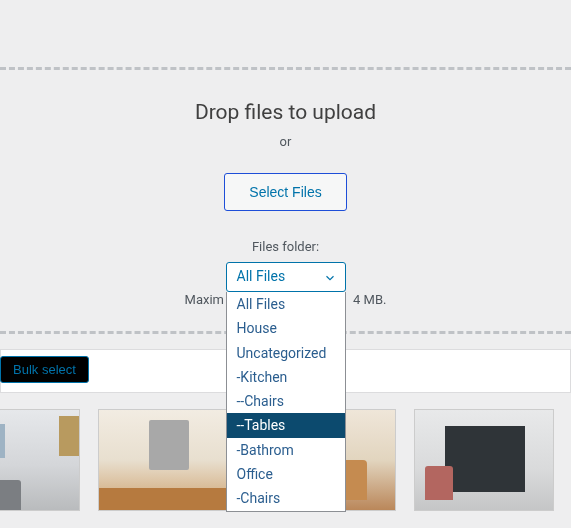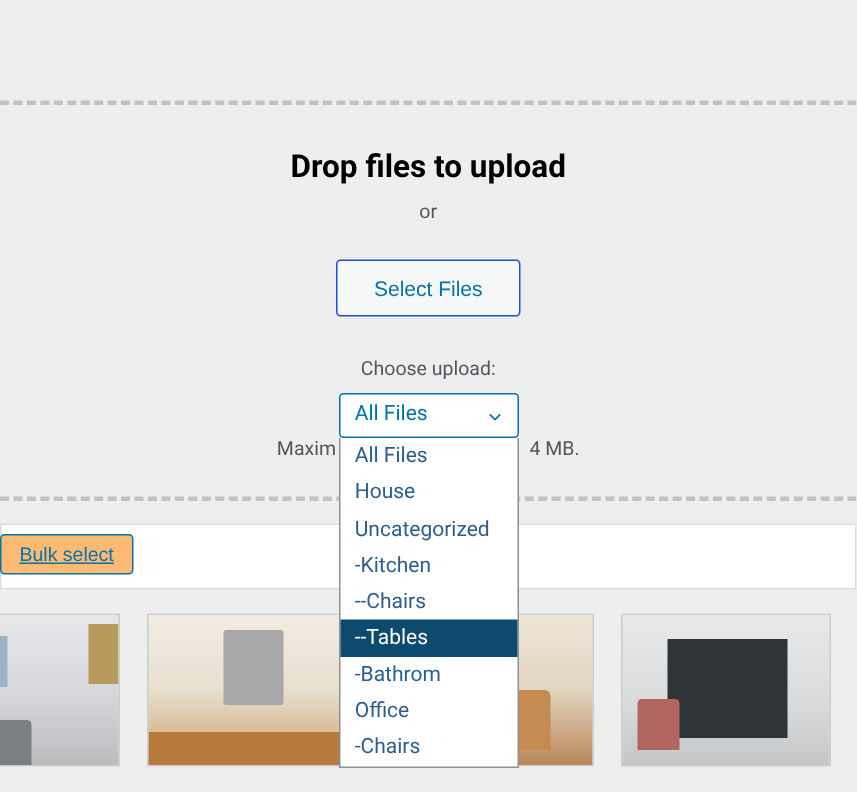--- a/index.html
+++ b/index.html
@@ -13,22 +13,22 @@
     }
     .dashed-border {
       border-top: 3px dashed #bfc2c6;
       border-bottom: 3px dashed #bfc2c6;
       padding: 30px 0 24px 0;
       text-align: center;
       margin-top: 67px;
     }
     .drop-title {
       font-size: 21px;
-      font-weight: 700;
-      color: #000000;
+      font-weight: 400;
+      color: #404040;
       margin-bottom: 10px;
     }
     .or-text {
       font-size: 13px;
       color: #50575e;
       margin-bottom: 24px;
     }
     .select-files-btn {
       display: inline-block;
       border: 1px solid #1d4ed8;
@@ -100,26 +100,25 @@
       position: relative;
       margin-top: 15px;
       height: 44px;
     }
     .bulk-select-btn {
       position: absolute;
       left: -1px;
       top: 6px;
       border: 1px solid #0073aa;
       color: #0073aa;
-      background: #fdba74;
+      background: #000000;
       padding: 5px 12px;
       font-size: 13px;
       cursor: pointer;
       border-radius: 3px;
-      text-decoration: underline;
     }
     .thumbs {
       display: flex;
       gap: 18px;
       margin-top: 16px;
       padding-left: 0;
       overflow: hidden;
     }
     .thumb {
       width: 140px;
@@ -154,21 +153,21 @@
     .r4::before { content:""; position:absolute; top:16px; left:30px; width:80px; height:66px; background:#2f3438; }
     .r4::after { content:""; position:absolute; top:56px; left:10px; width:28px; height:34px; background:#b36660; border-radius:3px 3px 0 0;}
   </style>
 </head>
 <body>
 
 <div class="dashed-border">
   <div class="drop-title">Drop files to upload</div>
   <div class="or-text">or</div>
   <button class="select-files-btn">Select Files</button>
-  <div class="choose-folder-label">Choose upload:</div>
+  <div class="choose-folder-label">Files folder:</div>
   
   <div class="dropdown-wrap">
     <div class="dropdown-selected">
       <span>All Files</span>
       <svg width="14" height="14" viewBox="0 0 24 24" fill="none" stroke="#0073aa" stroke-width="2">
           <polyline points="6 9 12 15 18 9"></polyline>
         </svg>
     </div>
     <div class="dropdown-list" id="dropdown-list">
         <div class="dropdown-item">All Files</div>

